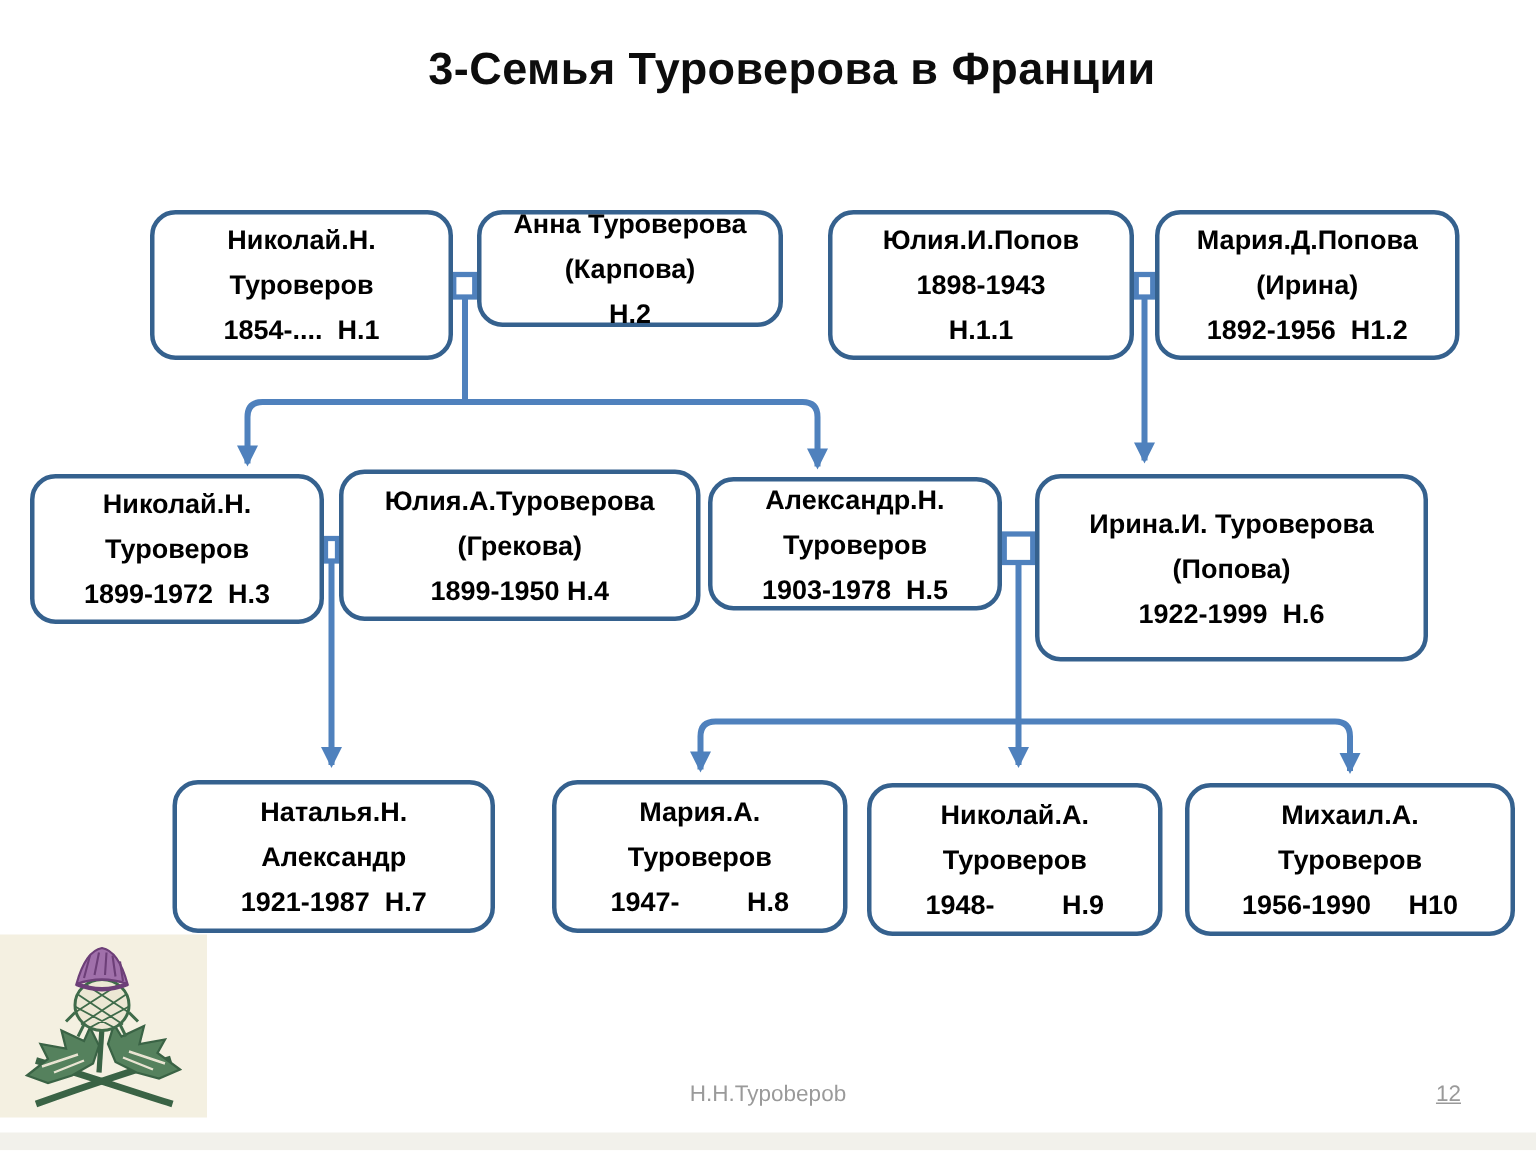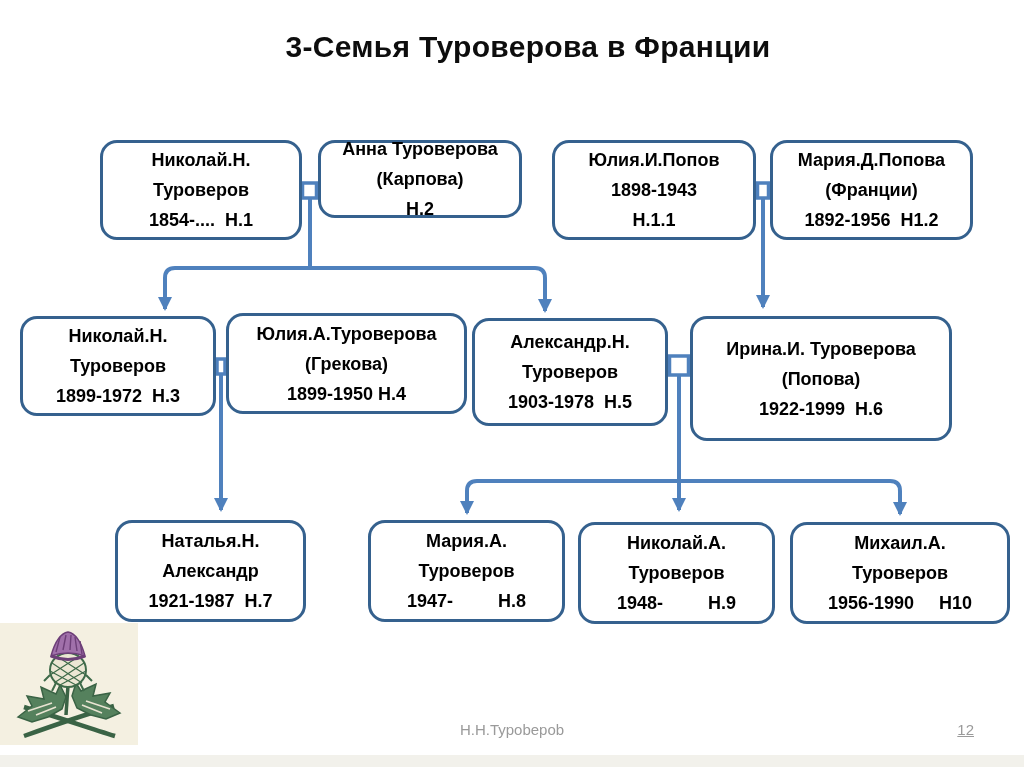--- a/index.html
+++ b/index.html
@@ -78,46 +78,46 @@
     <div>(Карпова)</div>
     <div>Н.2</div>
   </div>
   <div class="node" style="left:552px;top:140px;width:204px;height:100px">
     <div>Юлия.И.Попов</div>
     <div>1898-1943</div>
     <div>Н.1.1</div>
   </div>
   <div class="node" style="left:770px;top:140px;width:203px;height:100px">
     <div>Мария.Д.Попова</div>
-    <div>(Франции)</div>
+    <div>(Ирина)</div>
     <div>1892-1956&nbsp;&nbsp;Н1.2</div>
   </div>
 
   <div class="node" style="left:20px;top:316px;width:196px;height:100px">
     <div>Николай.Н.</div>
     <div>Туроверов</div>
     <div>1899-1972&nbsp;&nbsp;Н.3</div>
   </div>
   <div class="node" style="left:226px;top:313px;width:241px;height:101px">
     <div>Юлия.А.Туроверова</div>
     <div>(Грекова)</div>
     <div>1899-1950 Н.4</div>
   </div>
-  <div class="node" style="left:472px;top:318px;width:196px;height:108px">
+  <div class="node" style="left:472px;top:318px;width:196px;height:89px">
     <div>Александр.Н.</div>
     <div>Туроверов</div>
     <div>1903-1978&nbsp;&nbsp;Н.5</div>
   </div>
   <div class="node" style="left:690px;top:316px;width:262px;height:125px">
     <div>Ирина.И. Туроверова</div>
     <div>(Попова)</div>
     <div>1922-1999&nbsp;&nbsp;Н.6</div>
   </div>
 
-  <div class="node" style="left:115px;top:520px;width:191px;height:102px">
+  <div class="node" style="left:115px;top:520px;width:215px;height:102px">
     <div>Наталья.Н.</div>
     <div>Александр</div>
     <div>1921-1987&nbsp;&nbsp;Н.7</div>
   </div>
   <div class="node" style="left:368px;top:520px;width:197px;height:102px">
     <div>Мария.А.</div>
     <div>Туроверов</div>
     <div>1947-&nbsp;&nbsp;&nbsp;&nbsp;&nbsp;&nbsp;&nbsp;&nbsp;&nbsp;Н.8</div>
   </div>
   <div class="node" style="left:578px;top:522px;width:197px;height:102px">

